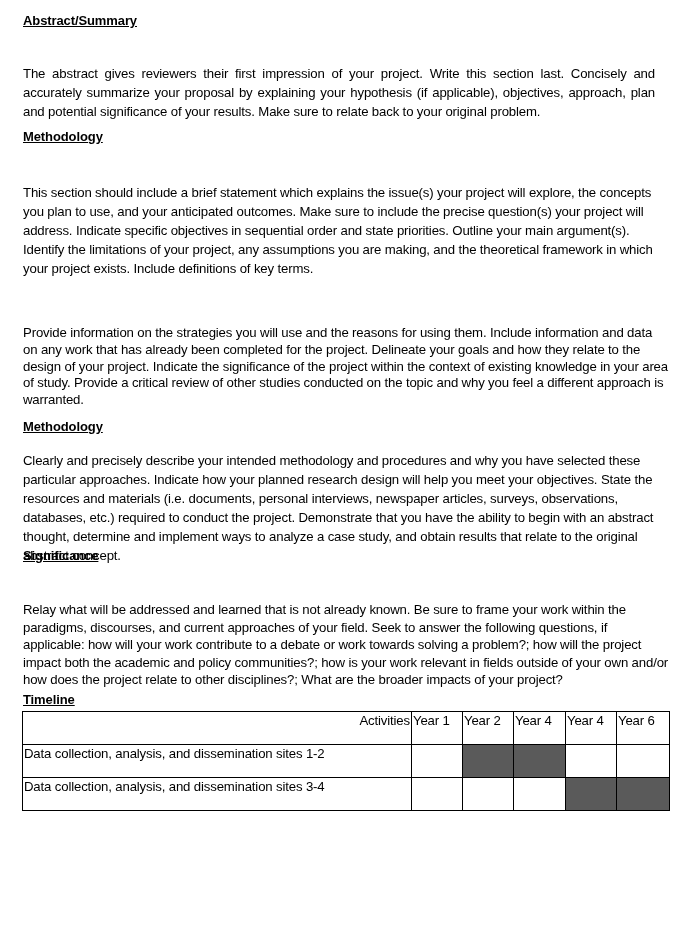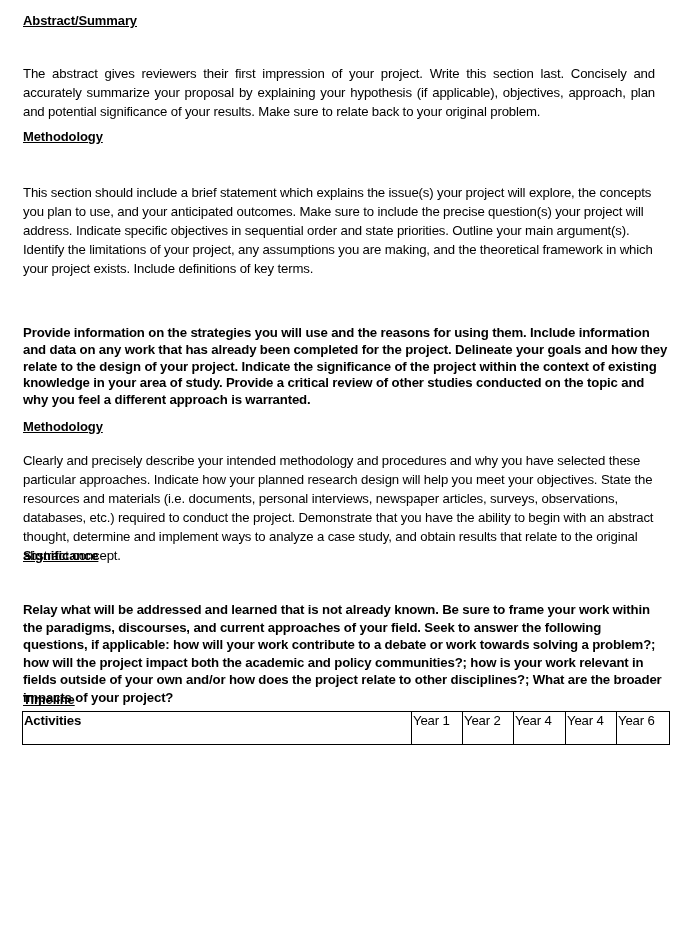--- a/index.html
+++ b/index.html
@@ -11,31 +11,31 @@
   .heading {
     position: absolute; left: 0; font-weight: bold; font-size: 13px;
     text-decoration: underline; line-height: 16px; letter-spacing: -0.1px;
   }
   .para {
     position: absolute; left: 0; width: 646px; font-size: 13.2px; line-height: 18.9px;
     letter-spacing: -0.15px;
     margin-top: 32px;
   }
   .para.justify { text-align: justify; width: 632px; }
-  .para.tight { line-height: 16.8px; font-weight: bold; }
+  .para.tight { line-height: 16.8px; }
   table.timeline {
     position: absolute; left: 22px; top: 711px; width: 647px;
     border-collapse: collapse; table-layout: fixed;
     font-size: 13.2px; letter-spacing: -0.15px;
   }
   table.timeline td, table.timeline th {
     border: 1.3px solid #000; padding: 0 1px; vertical-align: top; font-weight: normal;
   }
   table.timeline th { height: 31px; padding-top: 1px; }
-  table.timeline th.act { text-align: left; font-weight: bold; }
+  table.timeline th.act { text-align: right; }
   table.timeline th.yr { text-align: left; }
   table.timeline td.act { text-align: left; line-height: 17px; }
   table.timeline tr.r1 td { height: 36px; }
   table.timeline tr.r2 td { height: 32px; }
   table.timeline tr.r3 td { height: 32px; }
   table.timeline tr.r4 td { height: 32px; }
   td.cell.on { background: #5a5a5a; }
 </style>
 </head>
 <body>
@@ -70,14 +70,30 @@
     <tr>
       <th class="act">Activities</th>
       <th class="yr">Year 1</th>
       <th class="yr">Year 2</th>
       <th class="yr">Year 4</th>
       <th class="yr">Year 4</th>
       <th class="yr">Year 6</th>
     </tr>
   </thead>
   <tbody id="timeline-body">
+      <tr class="r2">
+        <td class="act">Data collection, analysis, and dissemination sites 1-2</td>
+        <td class="cell"></td>
+        <td class="cell on" style="background: rgb(90, 90, 90);"></td>
+        <td class="cell on" style="background: rgb(90, 90, 90);"></td>
+        <td class="cell"></td>
+        <td class="cell"></td>
+      </tr>
+      <tr class="r3">
+        <td class="act">Data collection, analysis, and dissemination sites 3-4</td>
+        <td class="cell"></td>
+        <td class="cell"></td>
+        <td class="cell"></td>
+        <td class="cell on" style="background: rgb(90, 90, 90);"></td>
+        <td class="cell on" style="background: rgb(90, 90, 90);"></td>
+      </tr>
     </tbody>
 </table>
 
 </body></html>

